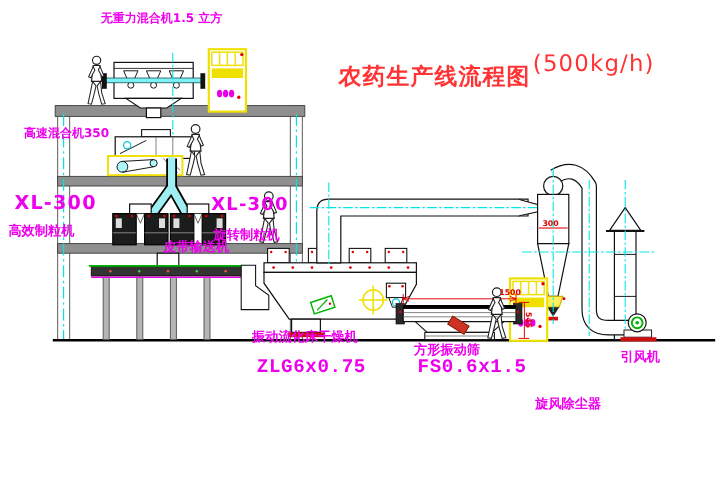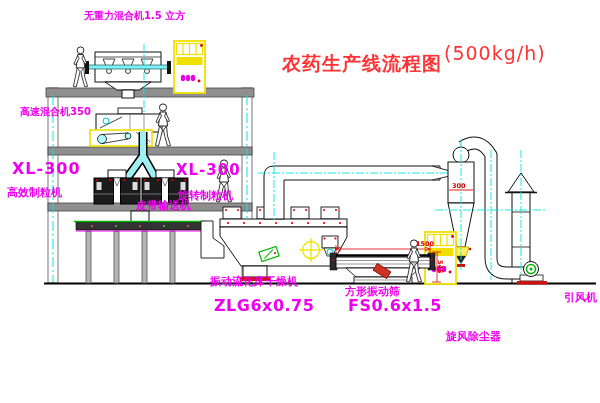--- a/index.html
+++ b/index.html
@@ -5,21 +5,21 @@
   html,body{margin:0;padding:0;background:#fff;}
   .stage{
     position:relative;width:600px;height:403px;background:#ffffff;overflow:hidden;
     font-family:"DejaVu Sans","Liberation Sans",sans-serif;
   }
   svg{position:absolute;left:0;top:0;}
   .lbl{position:absolute;color:#ee00ee;font-weight:bold;white-space:nowrap;line-height:1;}
   .lbl-sm{font-size:11px;}
   .lbl-md{font-size:10px;}
   .lbl-lg{font-size:16px;letter-spacing:1px;}
-  .lbl-model{font-size:16px;letter-spacing:0.5px;}
+  .lbl-model{font-size:16px;letter-spacing:0.5px;font-family:Liberation Mono, monospace;}
   .title{position:absolute;left:282px;top:42px;display:flex;align-items:flex-start;color:#ff3333;}
   .title .t1{font-size:19px;font-weight:bold;letter-spacing:1px;margin-top:9px;}
   .title .t2{font-size:19px;font-weight:normal;letter-spacing:1px;margin-left:2px;}
   .dim{position:absolute;color:#e00000;font-weight:bold;font-size:6.5px;}
   .dim-rot{transform:rotate(90deg);transform-origin:left top;}
 </style>
 </head>
 <body>
 
 <div class="stage">
@@ -280,19 +280,19 @@
 
 <div class="lbl lbl-sm" style="left:136px;top:200px;">皮带输送机</div>
 
 <div class="lbl lbl-sm" style="left:210px;top:277px;font-family:Liberation Mono, monospace;">振动流化床干燥机</div>
 <div class="lbl lbl-model" style="left:214px;top:298px;">ZLG6x0.75</div>
 
 <div class="lbl lbl-sm" style="left:345px;top:286px;">方形振动筛</div>
 <div class="lbl lbl-model" style="left:348px;top:298px;">FS0.6x1.5</div>
 
 <div class="lbl lbl-sm" style="left:446px;top:292px;margin-top:39px;">旋风除尘器</div>
-<div class="lbl lbl-sm" style="left:517px;top:292px;margin-left:47px;">引风机</div>
+<div class="lbl lbl-sm" style="left:517px;top:292px;">引风机</div>
 
 <div class="dim" style="left:372px;top:240px;margin-left:44px;">1500</div>
 <div class="dim dim-rot" style="left:444px;top:260px;">545</div>
 <div class="dim" style="left:452px;top:182px;">300</div>
 
 </div>
 
 </body></html>

